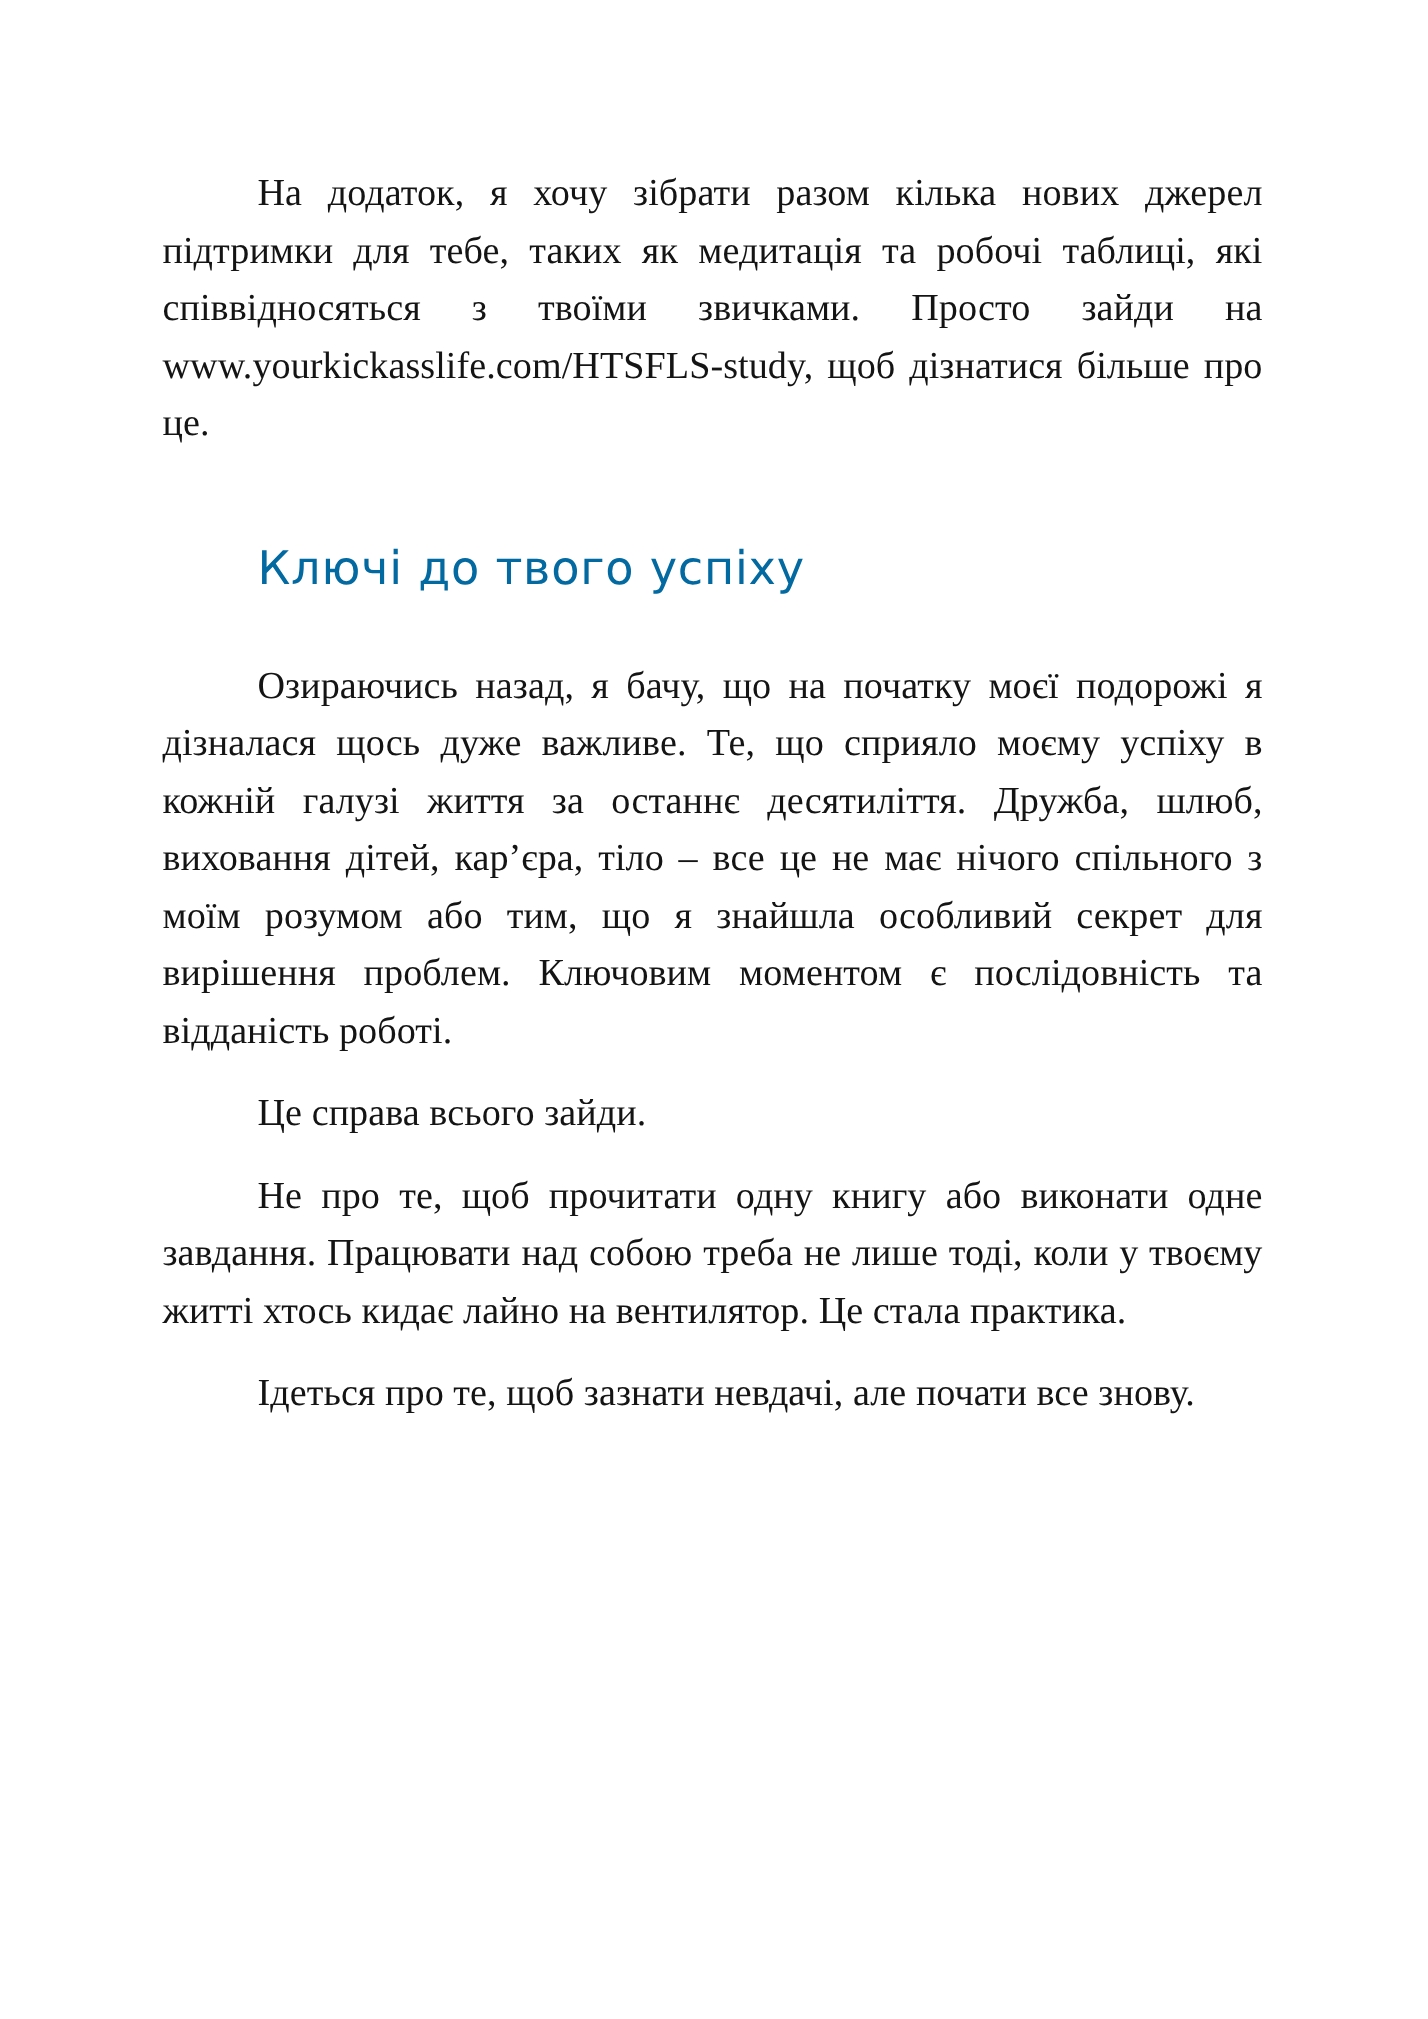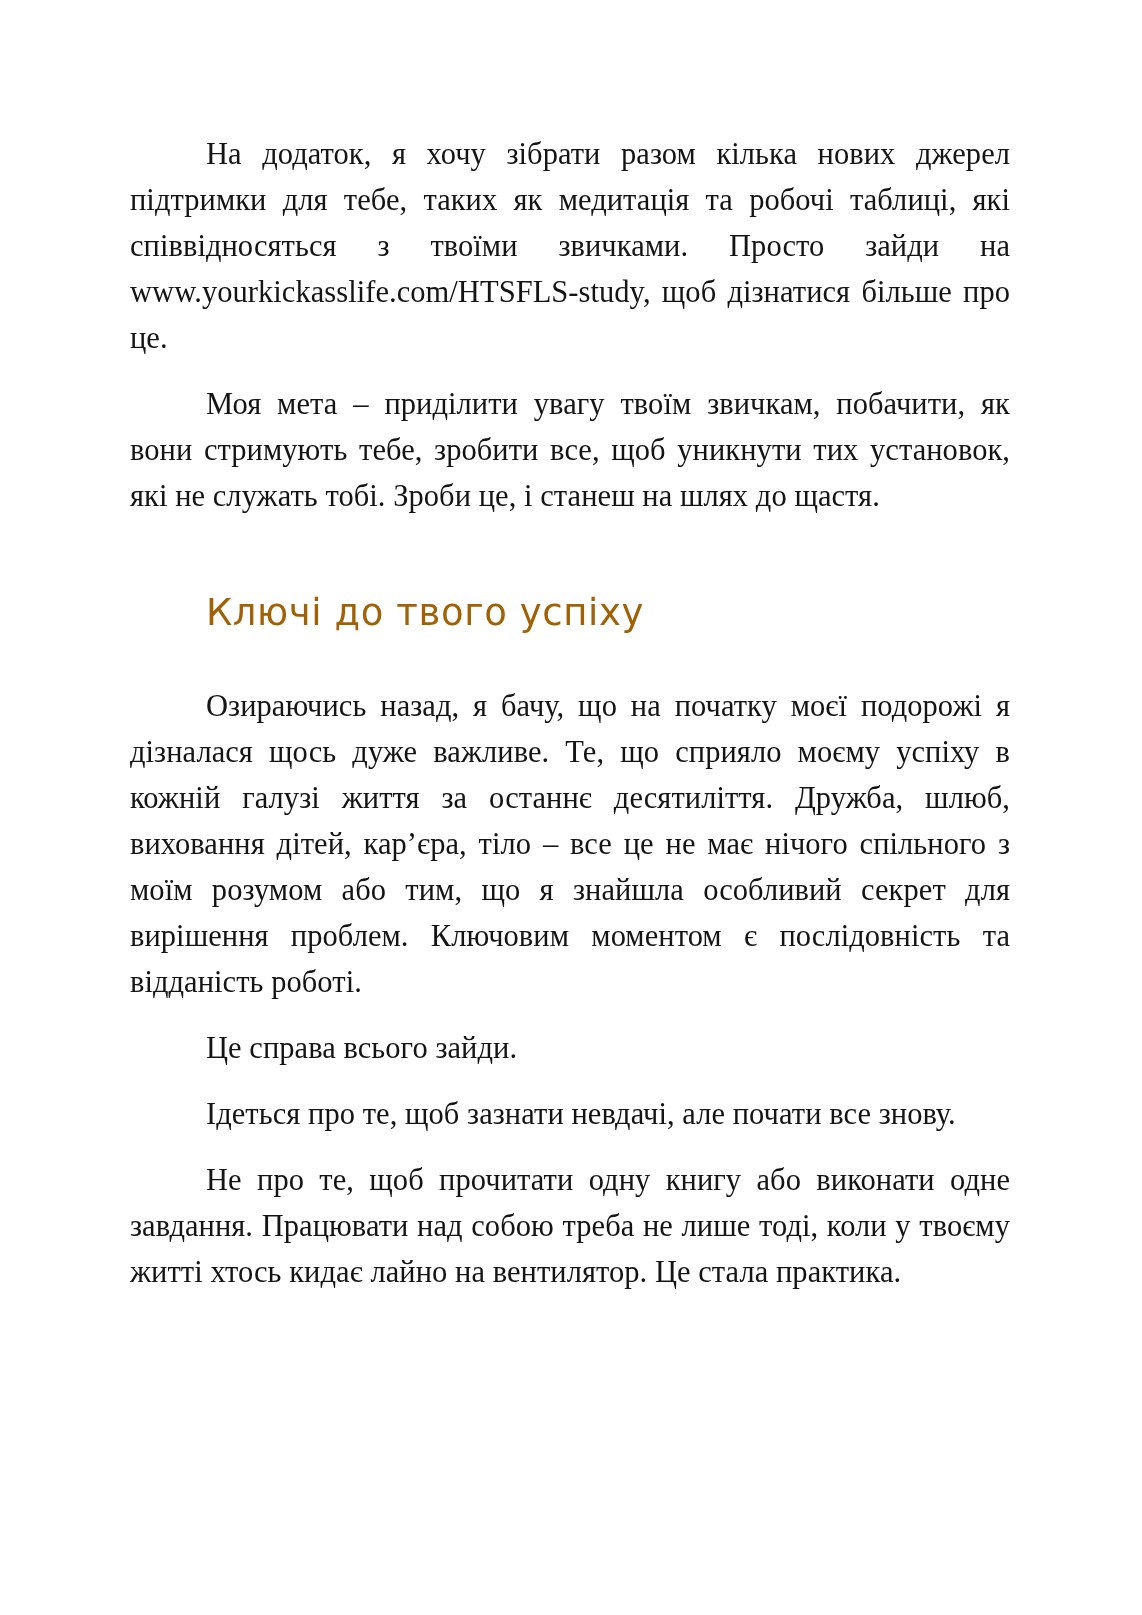--- a/index.html
+++ b/index.html
@@ -46,21 +46,21 @@
 
   
   p.para { text-align-last: left; }
 
   h2.section-heading {
     margin: 0;
     font-family: "DejaVu Sans", "Liberation Sans", sans-serif;
     font-size: 37px;
     line-height: 48px;
     font-weight: 400;
-    color: #a16207;
+    color: #0369a1;
     letter-spacing: 0.6px;
     text-indent: 76px;
     text-align: left;
   }
 
   .gap-before-heading { height: 70px; }
   .gap-after-heading  { height: 46px; }
 
   .page-number {
     position: absolute;
@@ -76,35 +76,34 @@
 </style>
 </head>
 <body>
 
 <div class="page">
 
   <div class="text-block">
 
     <p class="para">На додаток, я хочу зібрати разом кілька нових джерел підтримки для тебе, таких як медитація та робочі таблиці, які співвідносяться з твоїми звичками. Просто зайди на www.yourkickasslife.com/HTSFLS-study, щоб дізнатися більше про це.</p>
 
-    <p class="para">Моя мета – приділити увагу твоїм звичкам, побачити, як вони стримують тебе, зробити все, щоб уникнути тих установок, які не служать тобі. Зроби це, і станеш на шлях до щастя.</p>
 
     <div class="gap-before-heading"></div>
 
     <h2 class="section-heading">Ключі до твого успіху</h2>
 
     <div class="gap-after-heading"></div>
 
     <p class="para">Озираючись назад, я бачу, що на початку моєї подорожі я дізналася щось дуже важливе. Те, що сприяло моєму успіху в кожній галузі життя за останнє десятиліття. Дружба, шлюб, виховання дітей, карʼєра, тіло – все це не має нічого спільного з моїм розумом або тим, що я знайшла особливий секрет для вирішення проблем. Ключовим моментом є послідовність та відданість роботі.</p>
 
     <p class="para">Це справа всього зайди.</p>
 
+    <p class="para">Не про те, щоб прочитати одну книгу або виконати одне завдання. Працювати над собою треба не лише тоді, коли у твоєму житті хтось кидає лайно на вентилятор. Це стала практика.</p>
+
     <p class="para">Ідеться про те, щоб зазнати невдачі, але почати все знову.</p>
-
-    <p class="para">Не про те, щоб прочитати одну книгу або виконати одне завдання. Працювати над собою треба не лише тоді, коли у твоєму житті хтось кидає лайно на вентилятор. Це стала практика.</p>
 
 
 
   </div>
 
   <div class="page-number">9</div>
 
 </div>
 
 </body></html>

